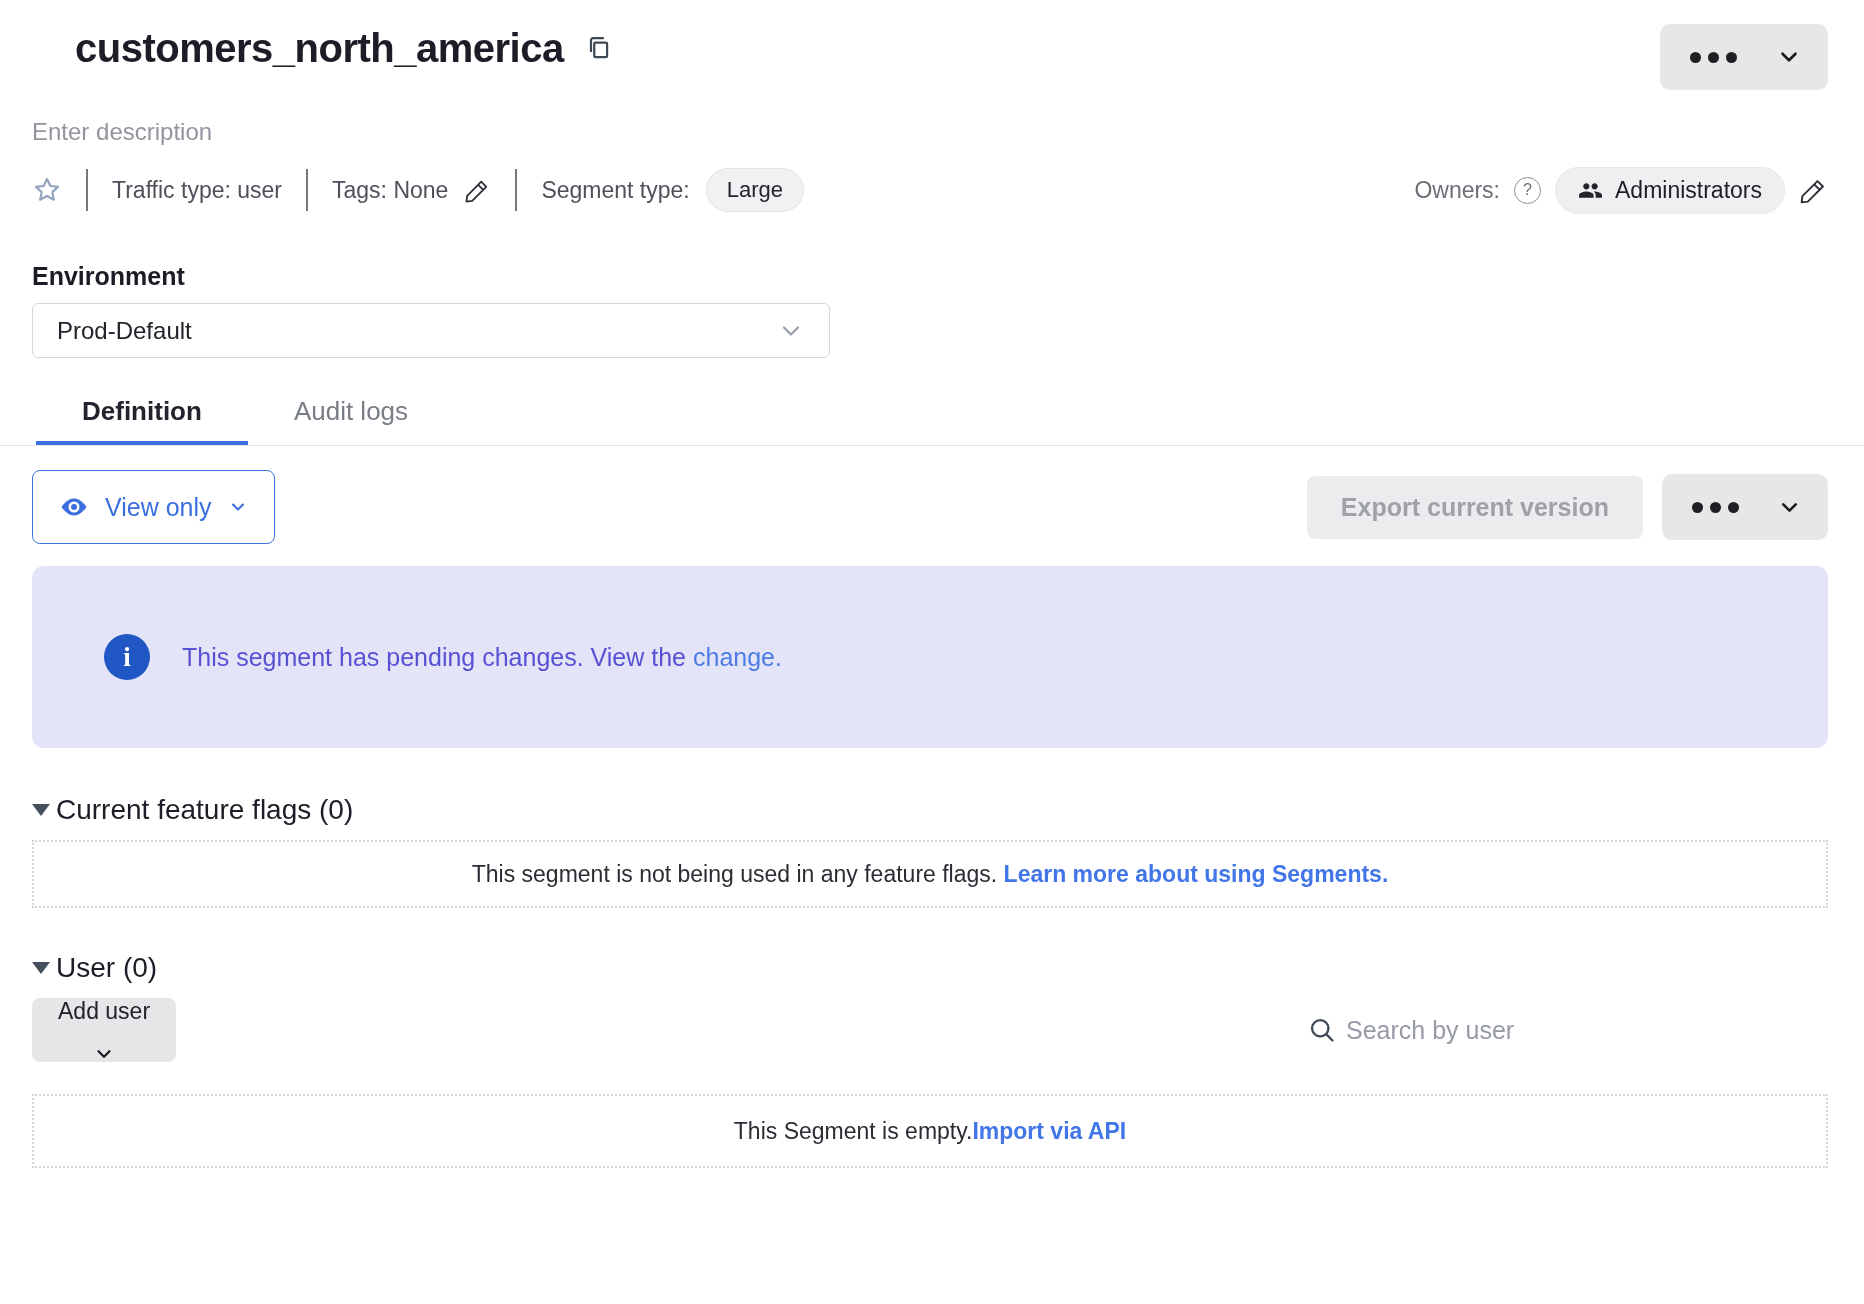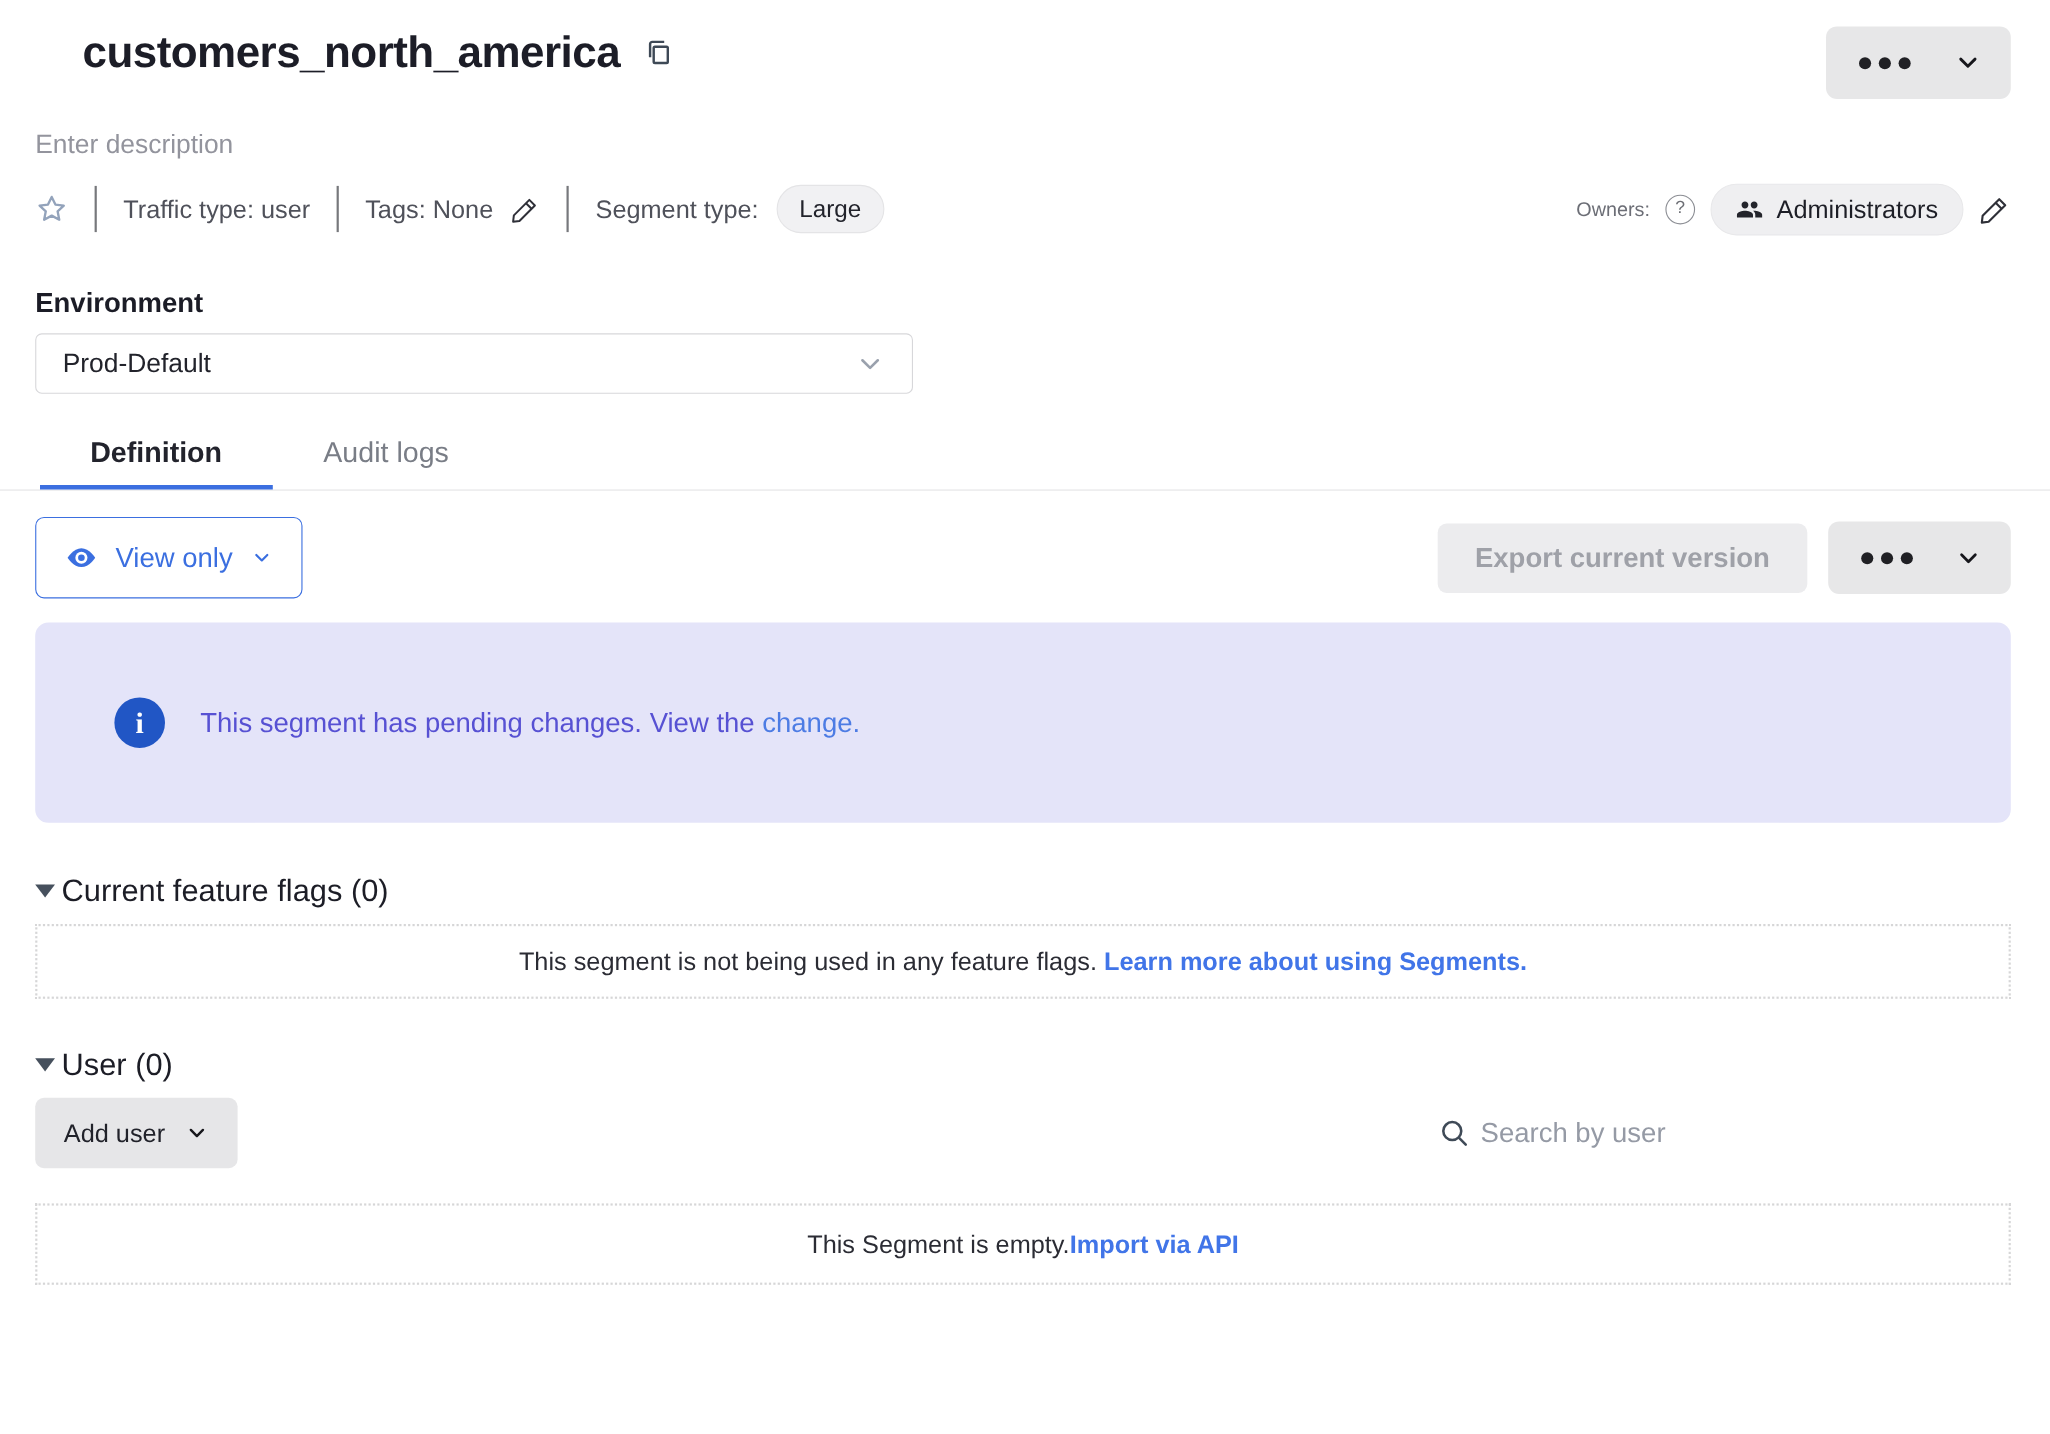--- a/index.html
+++ b/index.html
@@ -22,21 +22,21 @@
   .description { margin-top:28px; font-size:24px; color:#93949d; cursor:text; }
 
   .meta-row { margin-top:20px; display:flex; align-items:center; justify-content:space-between; height:48px; }
   .meta-left { display:flex; align-items:center; gap:24px; }
   .v-div { width:2px; height:42px; background:#77787c; }
   .meta-text { font-size:23px; color:#4f515a; }
   .with-icon { display:flex; align-items:center; gap:16px; }
   .pill { background:#f1f1f3; border:1px solid #e4e4e6; border-radius:999px; padding:8px 20px;
           font-size:22px; color:#22232b; }
   .meta-right { display:flex; align-items:center; gap:14px; }
-  .owners-label { font-size:18px; color:#6c6e76; }
+  .owners-label { font-size:23px; color:#6c6e76; }
   .help-circle { width:27px; height:27px; border:1.5px solid #8b8d93; border-radius:50%;
                  display:flex; align-items:center; justify-content:center;
                  font-size:16px; color:#6d6f75; cursor:pointer; background:#fff; }
   .admins-pill { display:flex; align-items:center; gap:12px; background:#efeff1; border:1px solid #e8e8ea;
                  border-radius:999px; height:47px; padding:0 22px; font-size:23px; color:#1d1e26;
                  font-weight:500; cursor:pointer; }
 
   
   .environment { margin-top:48px; }
   .env-label { font-size:25px; font-weight:700; color:#1b1c26; }
@@ -75,21 +75,21 @@
   .section-title { font-size:28px; color:#1c1d26; font-weight:500; }
   .flags-section { margin-top:46px; }
   .dashed-box { margin-top:14px; border:2px dotted #d6d6d7; min-height:68px; display:flex;
                 align-items:center; justify-content:center; font-size:23px; color:#2b2c34; }
   .box-link { font-weight:700; color:#4175e8; cursor:pointer; text-decoration:none; }
 
   .users-section { margin-top:44px; }
   .user-toolbar { margin-top:14px; display:flex; justify-content:space-between; align-items:center; }
   .add-user { height:64px; background:#e6e6e8; border-radius:8px; display:flex; align-items:center;
               gap:18px; padding:0 26px; font-size:23px; color:#21222a; font-weight:500; border:none;
-              cursor:pointer; }
+              cursor:pointer;flex-direction:column; }
   .search { display:flex; align-items:center; gap:10px; width:520px; }
   .search input { border:none; outline:none; font-size:25px; flex:1; color:#22232b; background:transparent; }
   .search input::placeholder { color:#959aa5; }
   .users-box { min-height:74px; margin-top:32px; }
   svg { display:block; }
 </style>
 </head>
 <body>
 
 <div>

